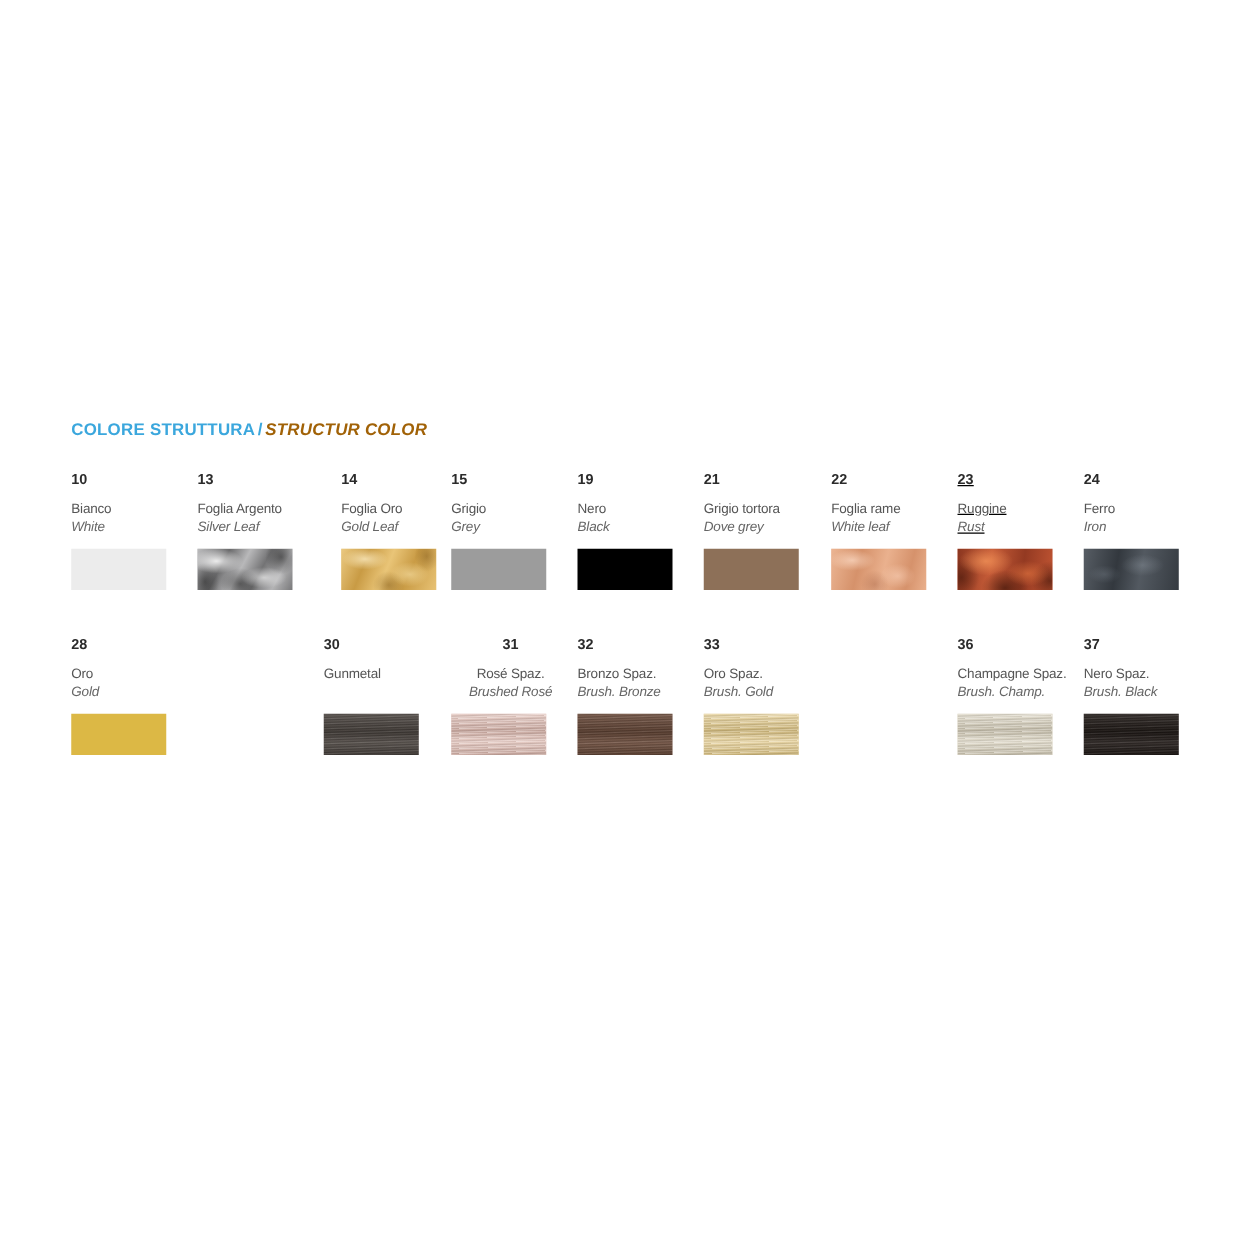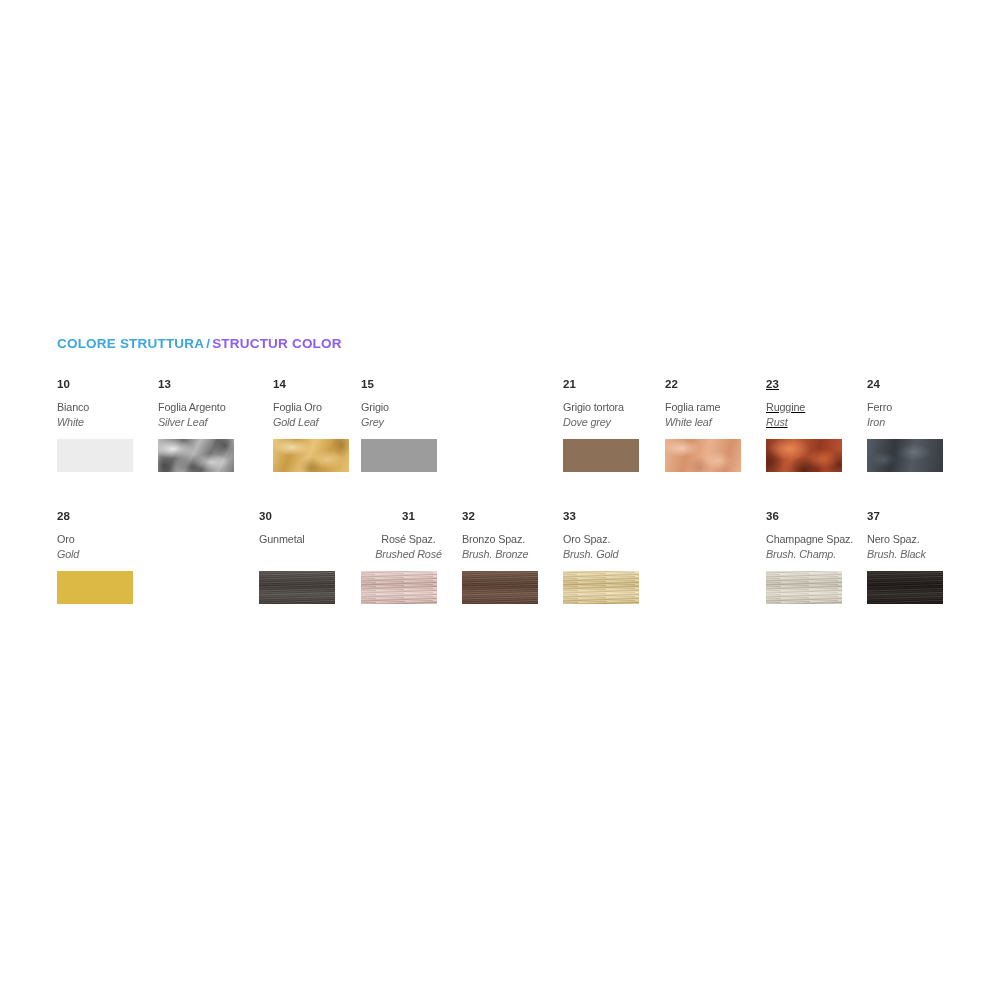--- a/index.html
+++ b/index.html
@@ -38,21 +38,22 @@
   }
   #title-block .it {
     color: #3ba7dd;
   }
   #title-block .sep {
     color: #3ba7dd;
     font-weight: bold;
     margin: 0 2px;
   }
   #title-block .en {
-    color: #8b5cf6;
+    color: #a16207;
+    font-style: italic;
     font-weight: bold;
   }
 
   
   .chip-row {
     position: absolute;
     left: 0;
     width: 1000px;
     height: 170px;
   }
@@ -134,20 +135,26 @@
         <div class="chip-swatch" style="background: rgb(224, 178, 87);">
           <div class="tex" style="background: radial-gradient(26px 12px at 25% 25%, rgba(255, 240, 200, 0.75), rgba(255, 255, 255, 0) 70%), radial-gradient(22px 14px at 72% 62%, rgba(255, 235, 180, 0.55), rgba(255, 255, 255, 0) 70%), radial-gradient(18px 16px at 50% 88%, rgba(120, 80, 15, 0.45), rgba(0, 0, 0, 0) 70%), radial-gradient(14px 18px at 90% 18%, rgba(110, 70, 10, 0.4), rgba(0, 0, 0, 0) 70%), linear-gradient(112deg, rgba(255, 245, 210, 0.35) 0%, rgba(140, 95, 20, 0.28) 26%, rgba(255, 240, 195, 0.3) 48%, rgba(135, 90, 18, 0.25) 70%, rgba(255, 243, 205, 0.25) 100%);"></div>
         </div>
       </div>
       <div class="chip" style="left: 361px;">
         <div class="chip-code">15</div>
         <div class="chip-name-it">Grigio</div>
         <div class="chip-name-en">Grey</div>
         <div class="chip-swatch" style="background: rgb(156, 156, 156);"></div>
       </div>
+      <div class="chip" style="left: 462px;">
+        <div class="chip-code">19</div>
+        <div class="chip-name-it">Nero</div>
+        <div class="chip-name-en">Black</div>
+        <div class="chip-swatch" style="background: rgb(0, 0, 0);"></div>
+      </div>
       <div class="chip" style="left: 563px;">
         <div class="chip-code">21</div>
         <div class="chip-name-it">Grigio tortora</div>
         <div class="chip-name-en">Dove grey</div>
         <div class="chip-swatch" style="background: rgb(141, 112, 88);"></div>
       </div>
       <div class="chip" style="left: 665px;">
         <div class="chip-code">22</div>
         <div class="chip-name-it">Foglia rame</div>
         <div class="chip-name-en">White leaf</div>

